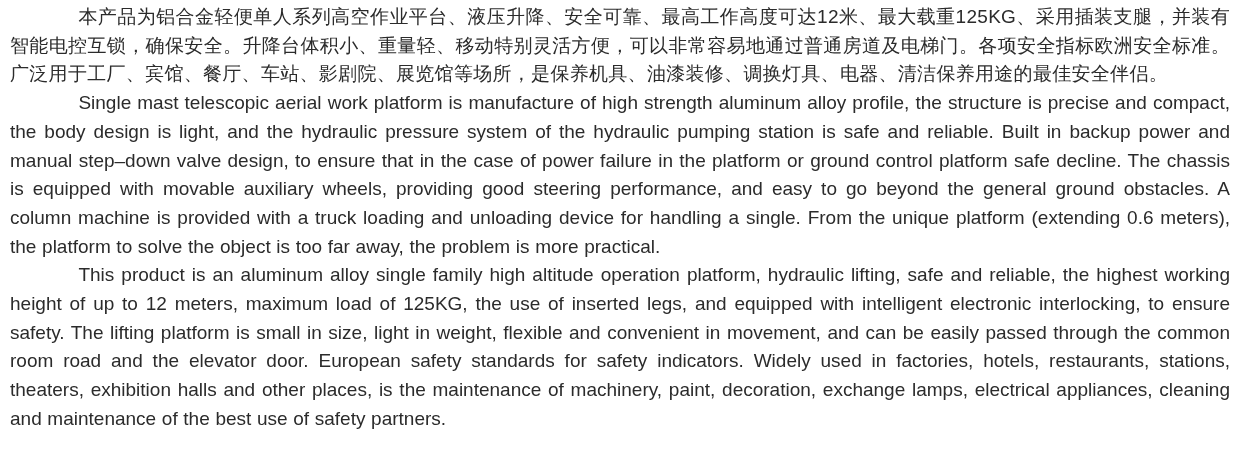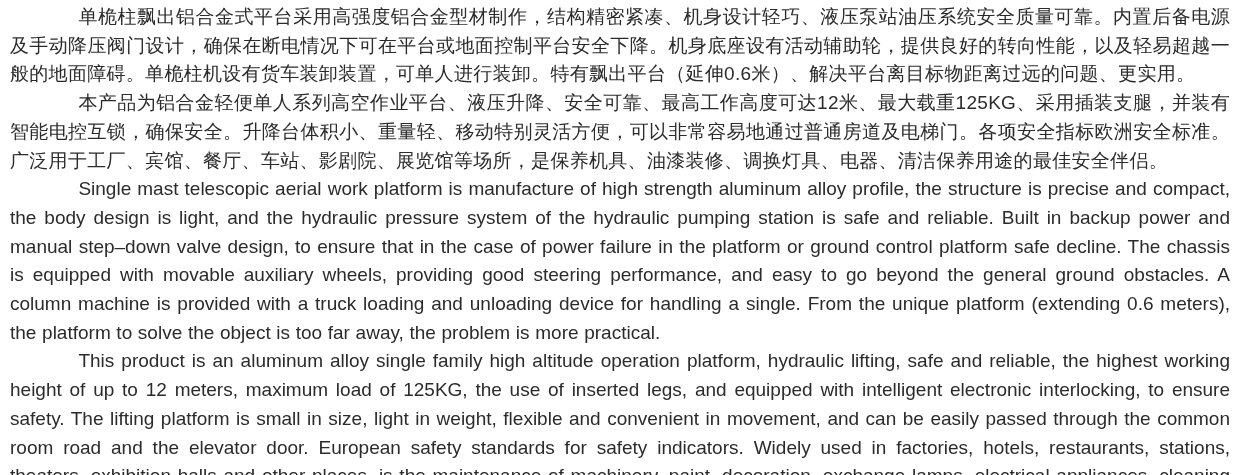--- a/index.html
+++ b/index.html
@@ -29,17 +29,16 @@
     word-spacing: 0.02em;
   }
   .doc p.zh {
     letter-spacing: 0.3px;
   }
 </style>
 </head>
 <body>
 
 <div class="doc">
-  <p class="zh">单桅柱飘出铝合金式平台采用高强度铝合金型材制作，结构精密紧凑、机身设计轻巧、液压泵站油压系统安全质量可靠。内置后备电源及手动降压阀门设计，确保在断电情况下可在平台或地面控制平台安全下降。机身底座设有活动辅助轮，提供良好的转向性能，以及轻易超越一般的地面障碍。单桅柱机设有货车装卸装置，可单人进行装卸。特有飘出平台（延伸0.6米）、解决平台离目标物距离过远的问题、更实用。</p>
   <p class="zh">本产品为铝合金轻便单人系列高空作业平台、液压升降、安全可靠、最高工作高度可达12米、最大载重125KG、采用插装支腿，并装有智能电控互锁，确保安全。升降台体积小、重量轻、移动特别灵活方便，可以非常容易地通过普通房道及电梯门。各项安全指标欧洲安全标准。广泛用于工厂、宾馆、餐厅、车站、影剧院、展览馆等场所，是保养机具、油漆装修、调换灯具、电器、清洁保养用途的最佳安全伴侣。</p>
   <p class="en">Single mast telescopic aerial work platform is manufacture of high strength aluminum alloy profile, the structure is precise and compact, the body design is light, and the hydraulic pressure system of the hydraulic pumping station is safe and reliable. Built in backup power and manual step–down valve design, to ensure that in the case of power failure in the platform or ground control platform safe decline. The chassis is equipped with movable auxiliary wheels, providing good steering performance, and easy to go beyond the general ground obstacles. A column machine is provided with a truck loading and unloading device for handling a single. From the unique platform (extending 0.6 meters), the platform to solve the object is too far away, the problem is more practical.</p>
   <p class="en">This product is an aluminum alloy single family high altitude operation platform, hydraulic lifting, safe and reliable, the highest working height of up to 12 meters, maximum load of 125KG, the use of inserted legs, and equipped with intelligent electronic interlocking, to ensure safety. The lifting platform is small in size, light in weight, flexible and convenient in movement, and can be easily passed through the common room road and the elevator door. European safety standards for safety indicators. Widely used in factories, hotels, restaurants, stations, theaters, exhibition halls and other places, is the maintenance of machinery, paint, decoration, exchange lamps, electrical appliances, cleaning and maintenance of the best use of safety partners.</p>
 </div>
 
 </body></html>

